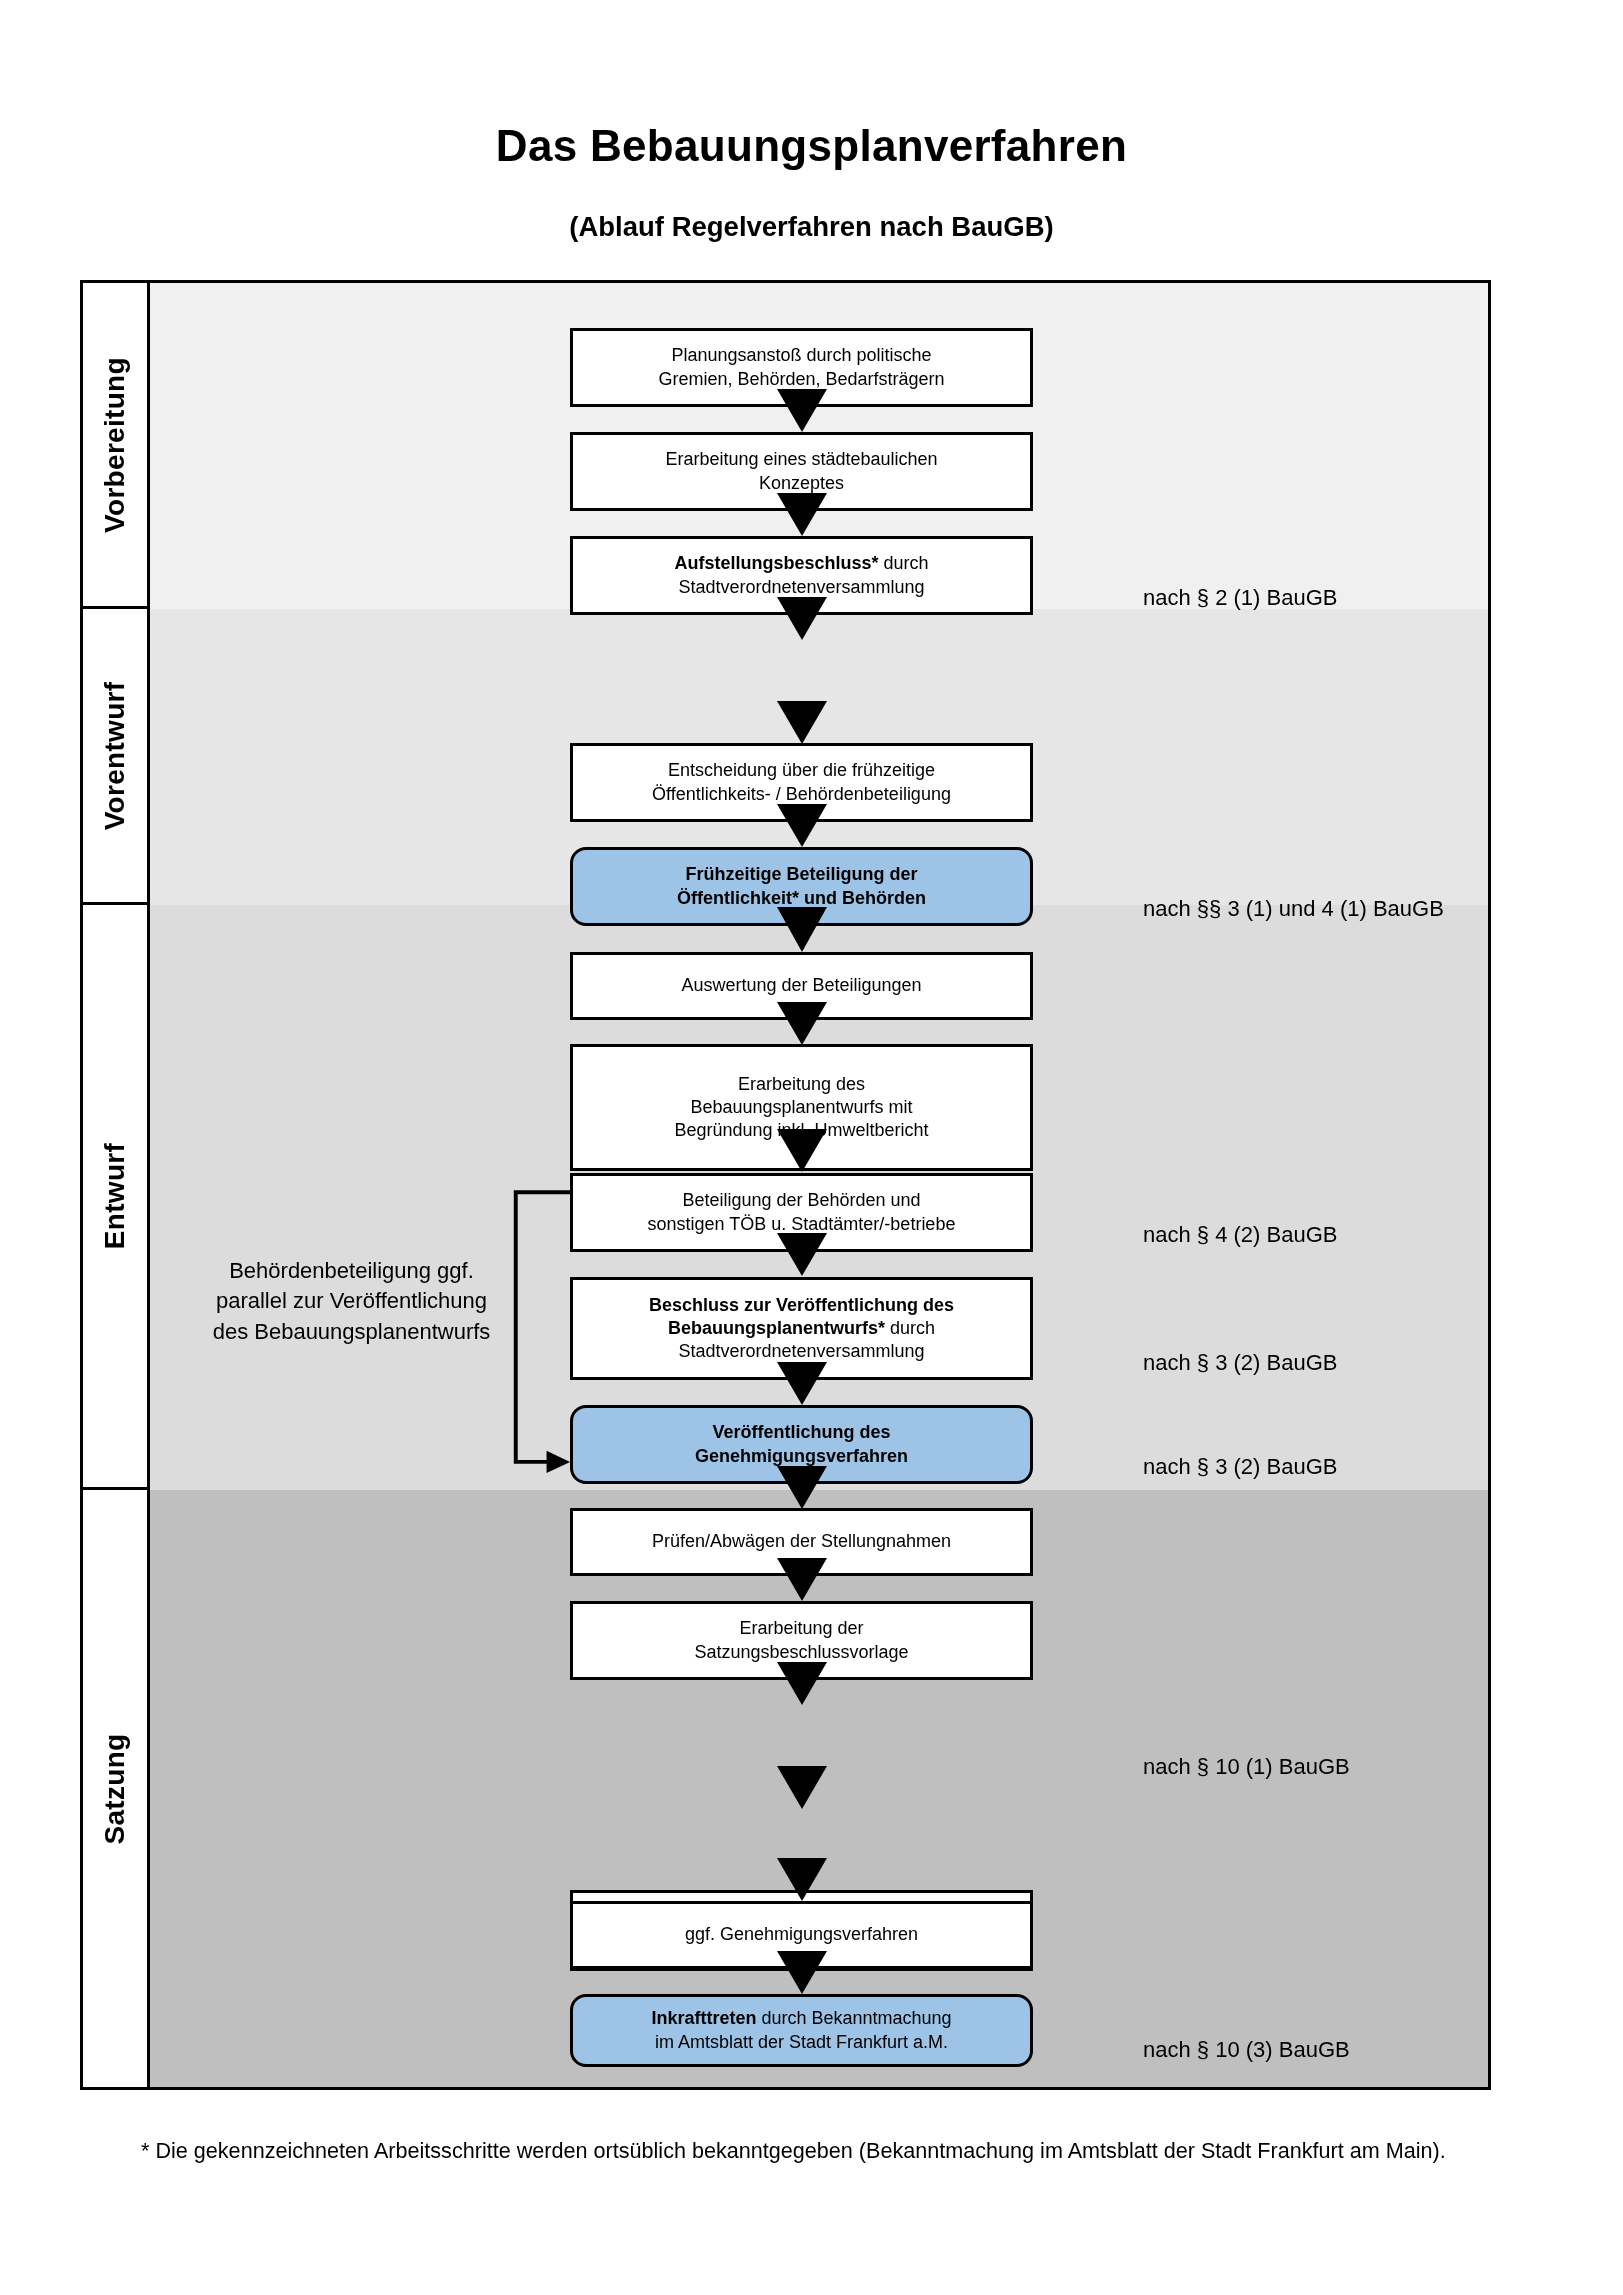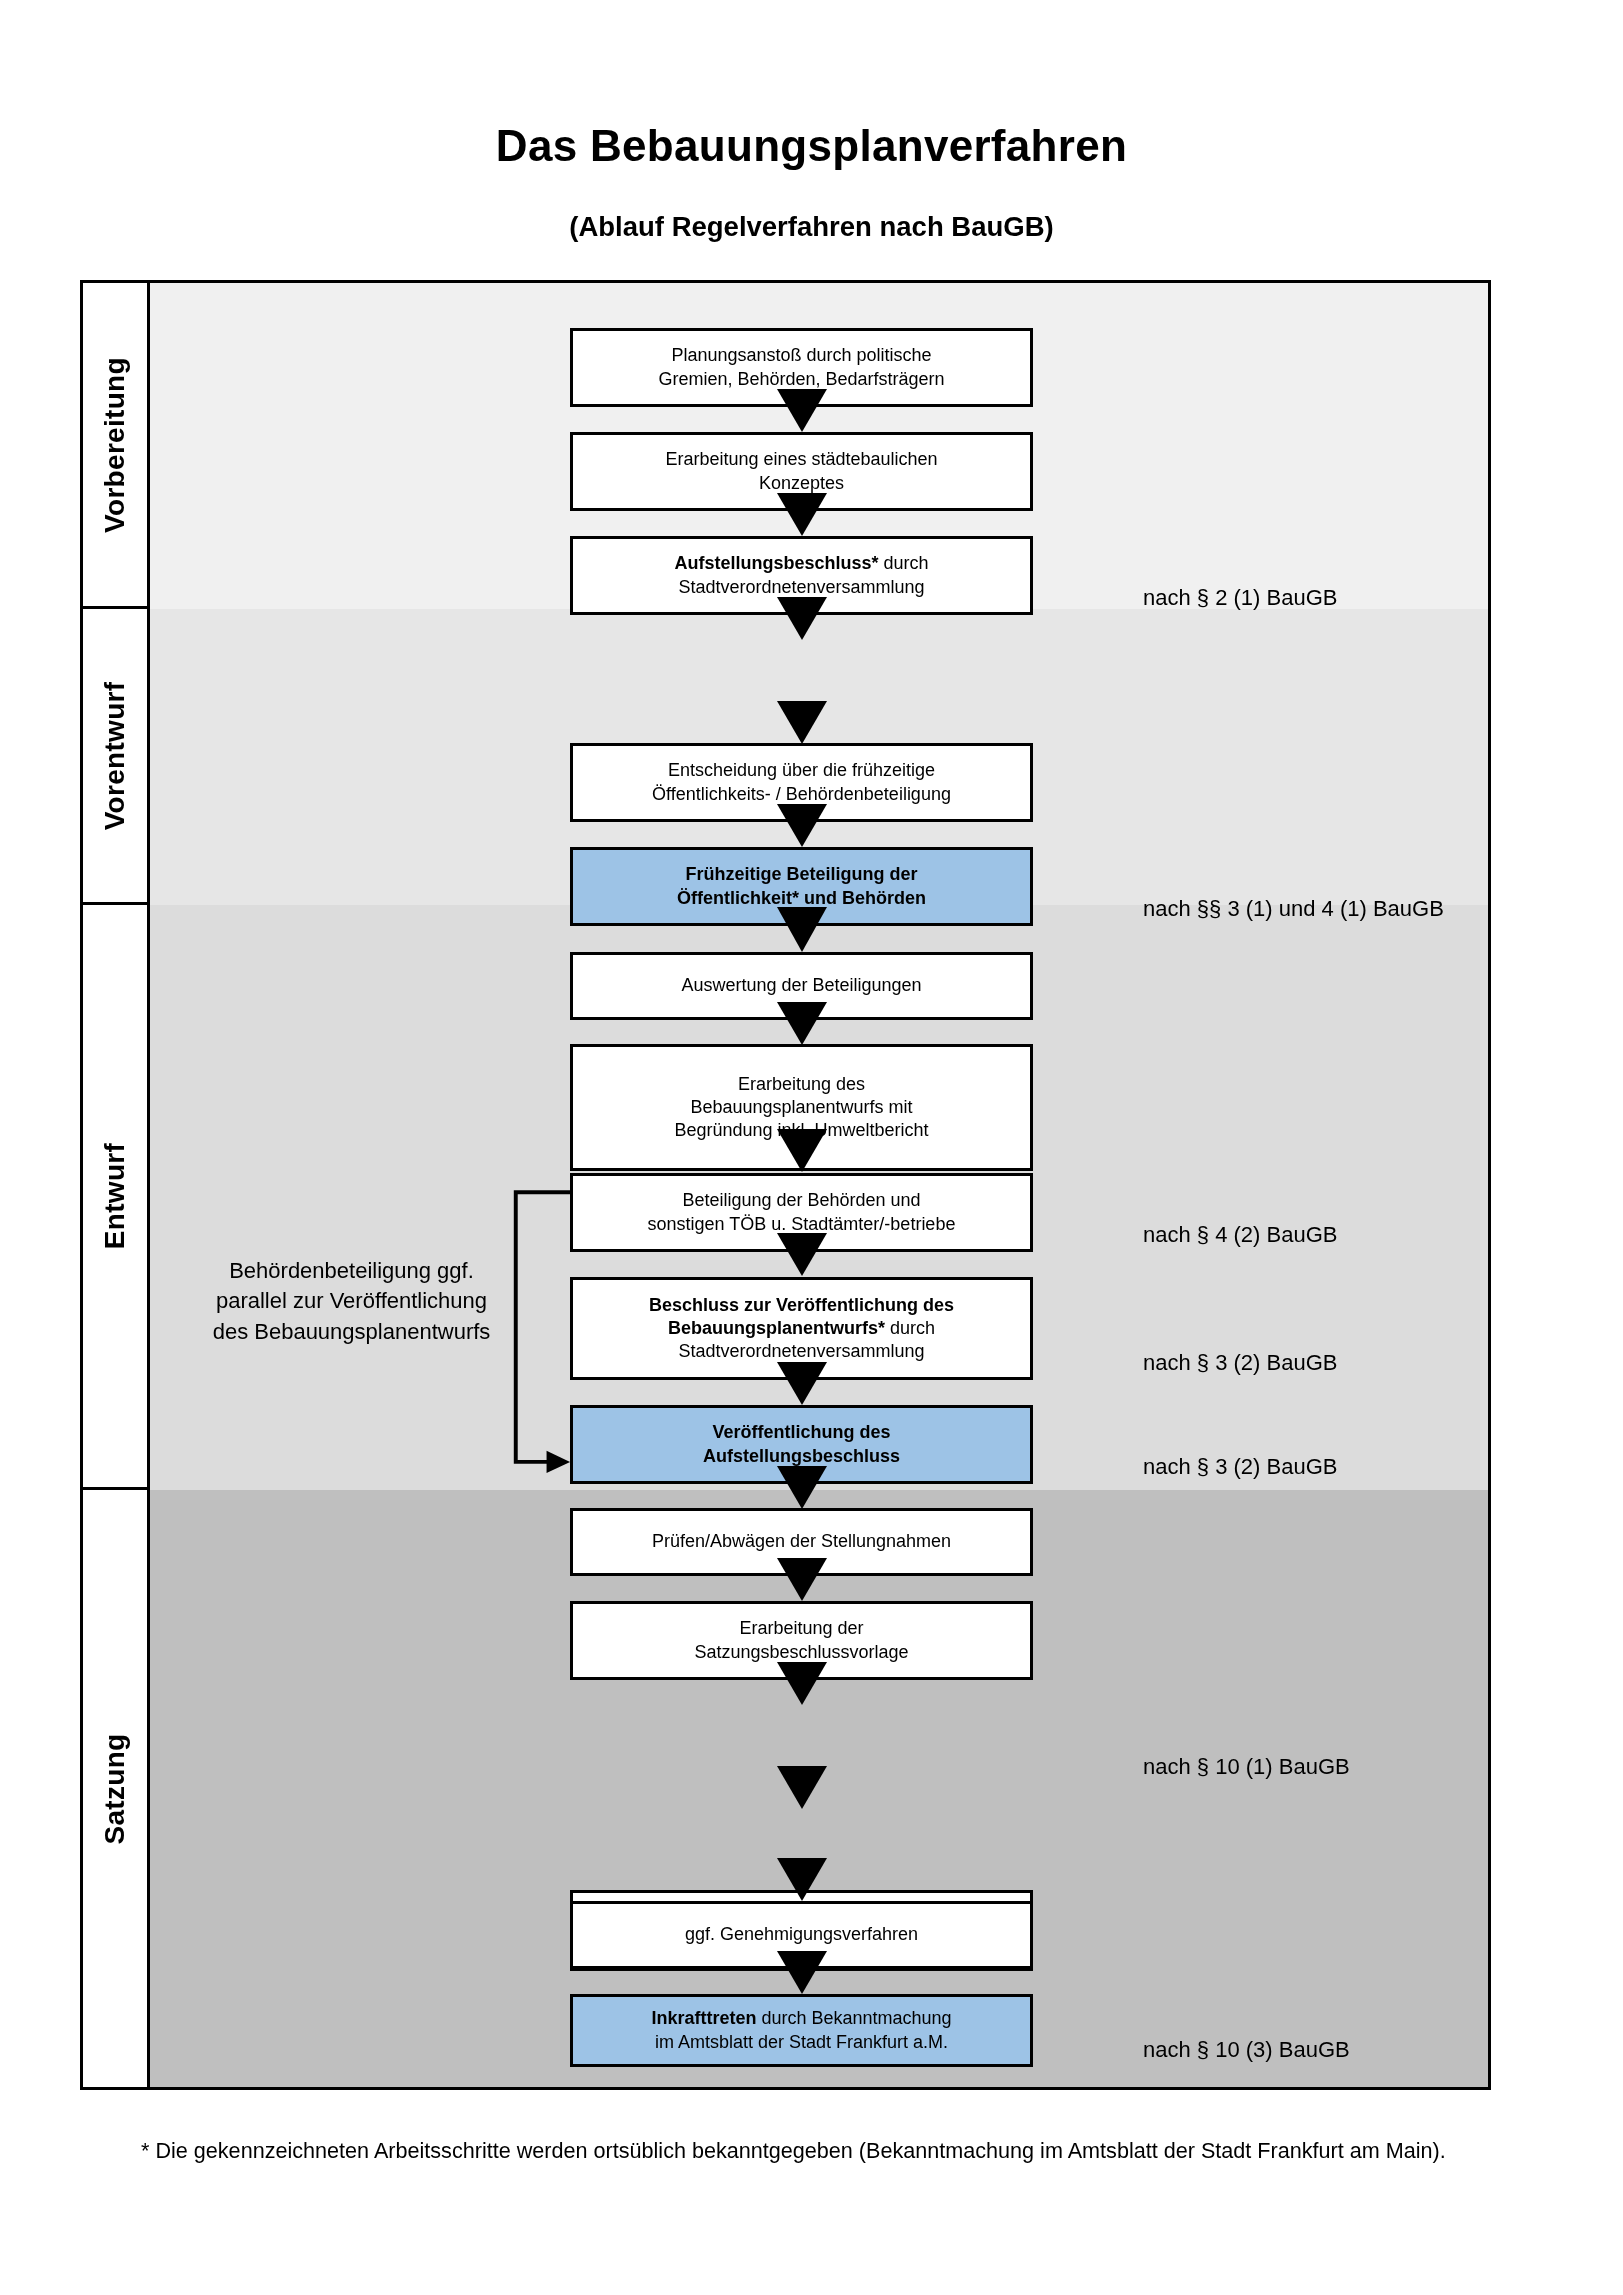--- a/index.html
+++ b/index.html
@@ -45,21 +45,21 @@
   .band{position:absolute;left:0;width:100%;}
 
   
   #flow{position:absolute;left:0;top:0;width:100%;height:100%;}
   .node{
     position:absolute;left:487px;width:463px;box-sizing:border-box;
     border:3.3px solid #000;background:#fff;
     display:flex;align-items:center;justify-content:center;
     text-align:center;font-size:18px;line-height:1.28;
   }
-  .node.blue{background:#9dc3e6;}
+  .node.blue{background:#9dc3e6;border-radius:16px;}
   .node .txt{padding:0 7.9px;}
   .node b{font-weight:bold;}
 
   
   .arrow{
     position:absolute;left:694px;width:0;height:0;
     border-left:25px solid transparent;
     border-right:25px solid transparent;
     border-top:29px solid #000;
   }
@@ -149,21 +149,21 @@
       <div class="arrow" style="top: 846px; border-top-width: 43px;"></div>
       <div class="node" style="top: 890px; height: 79px;">
         <div class="txt">Beteiligung der Behörden und<br>sonstigen TÖB u. Stadtämter/-betriebe</div>
       </div>
       <div class="arrow" style="top: 950px; border-top-width: 43px;"></div>
       <div class="node" style="top: 994px; height: 103px;">
         <div class="txt"><b>Beschluss zur Veröffentlichung des</b><br><b>Bebauungsplanentwurfs*</b> durch<br>Stadtverordnetenversammlung</div>
       </div>
       <div class="arrow" style="top: 1079px; border-top-width: 43px;"></div>
       <div class="node blue" style="top: 1122px; height: 79px;">
-        <div class="txt"><b>Veröffentlichung des</b><br><b>Aufstellungsbeschluss</b></div>
+        <div class="txt"><b>Veröffentlichung des</b><br><b>Genehmigungsverfahren</b></div>
       </div>
       <div class="arrow" style="top: 1183px; border-top-width: 43px;"></div>
       <div class="node" style="top: 1225px; height: 68px;">
         <div class="txt">Prüfen/Abwägen der Stellungnahmen</div>
       </div>
       <div class="arrow" style="top: 1275px; border-top-width: 43px;"></div>
       <div class="node" style="top: 1318px; height: 79px;">
         <div class="txt">Erarbeitung der<br>Satzungsbeschlussvorlage</div>
       </div>
       <div class="arrow" style="top: 1379px; border-top-width: 43px;"></div>

